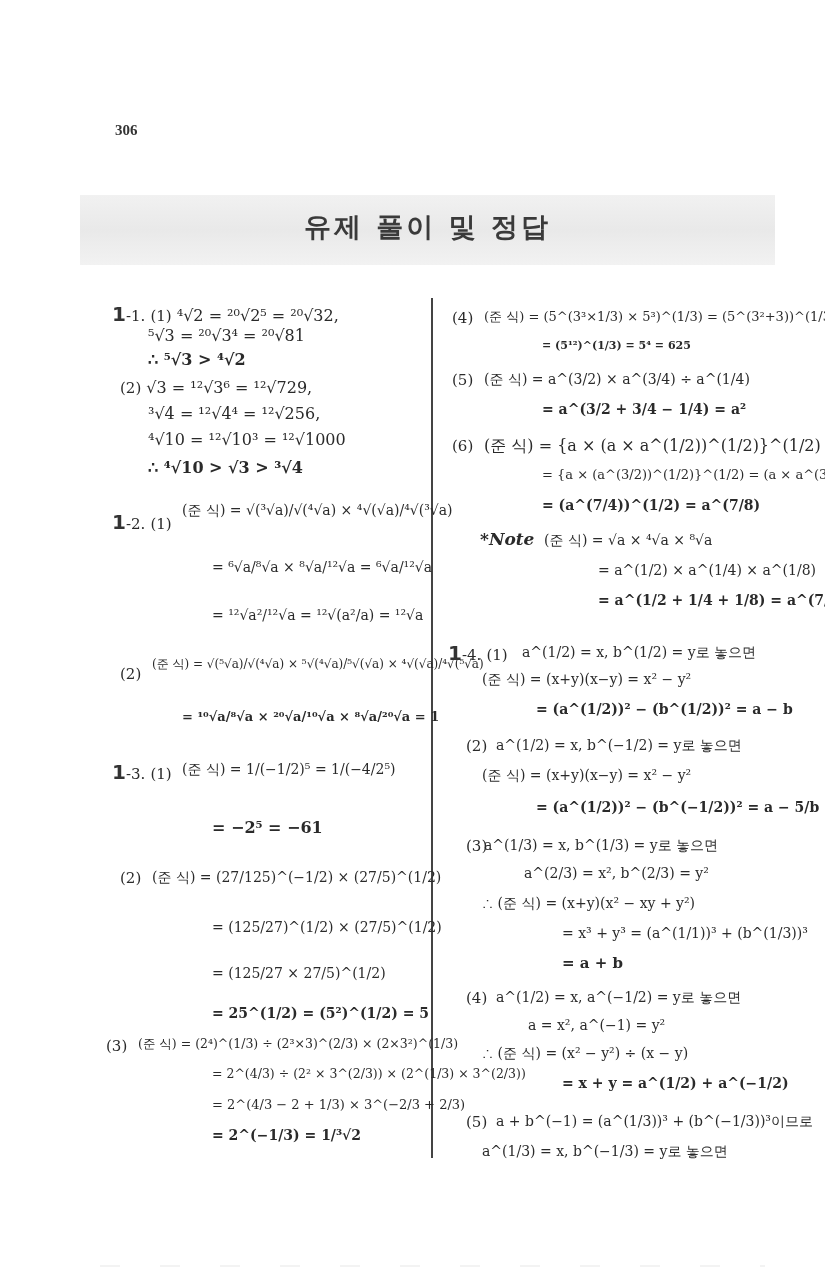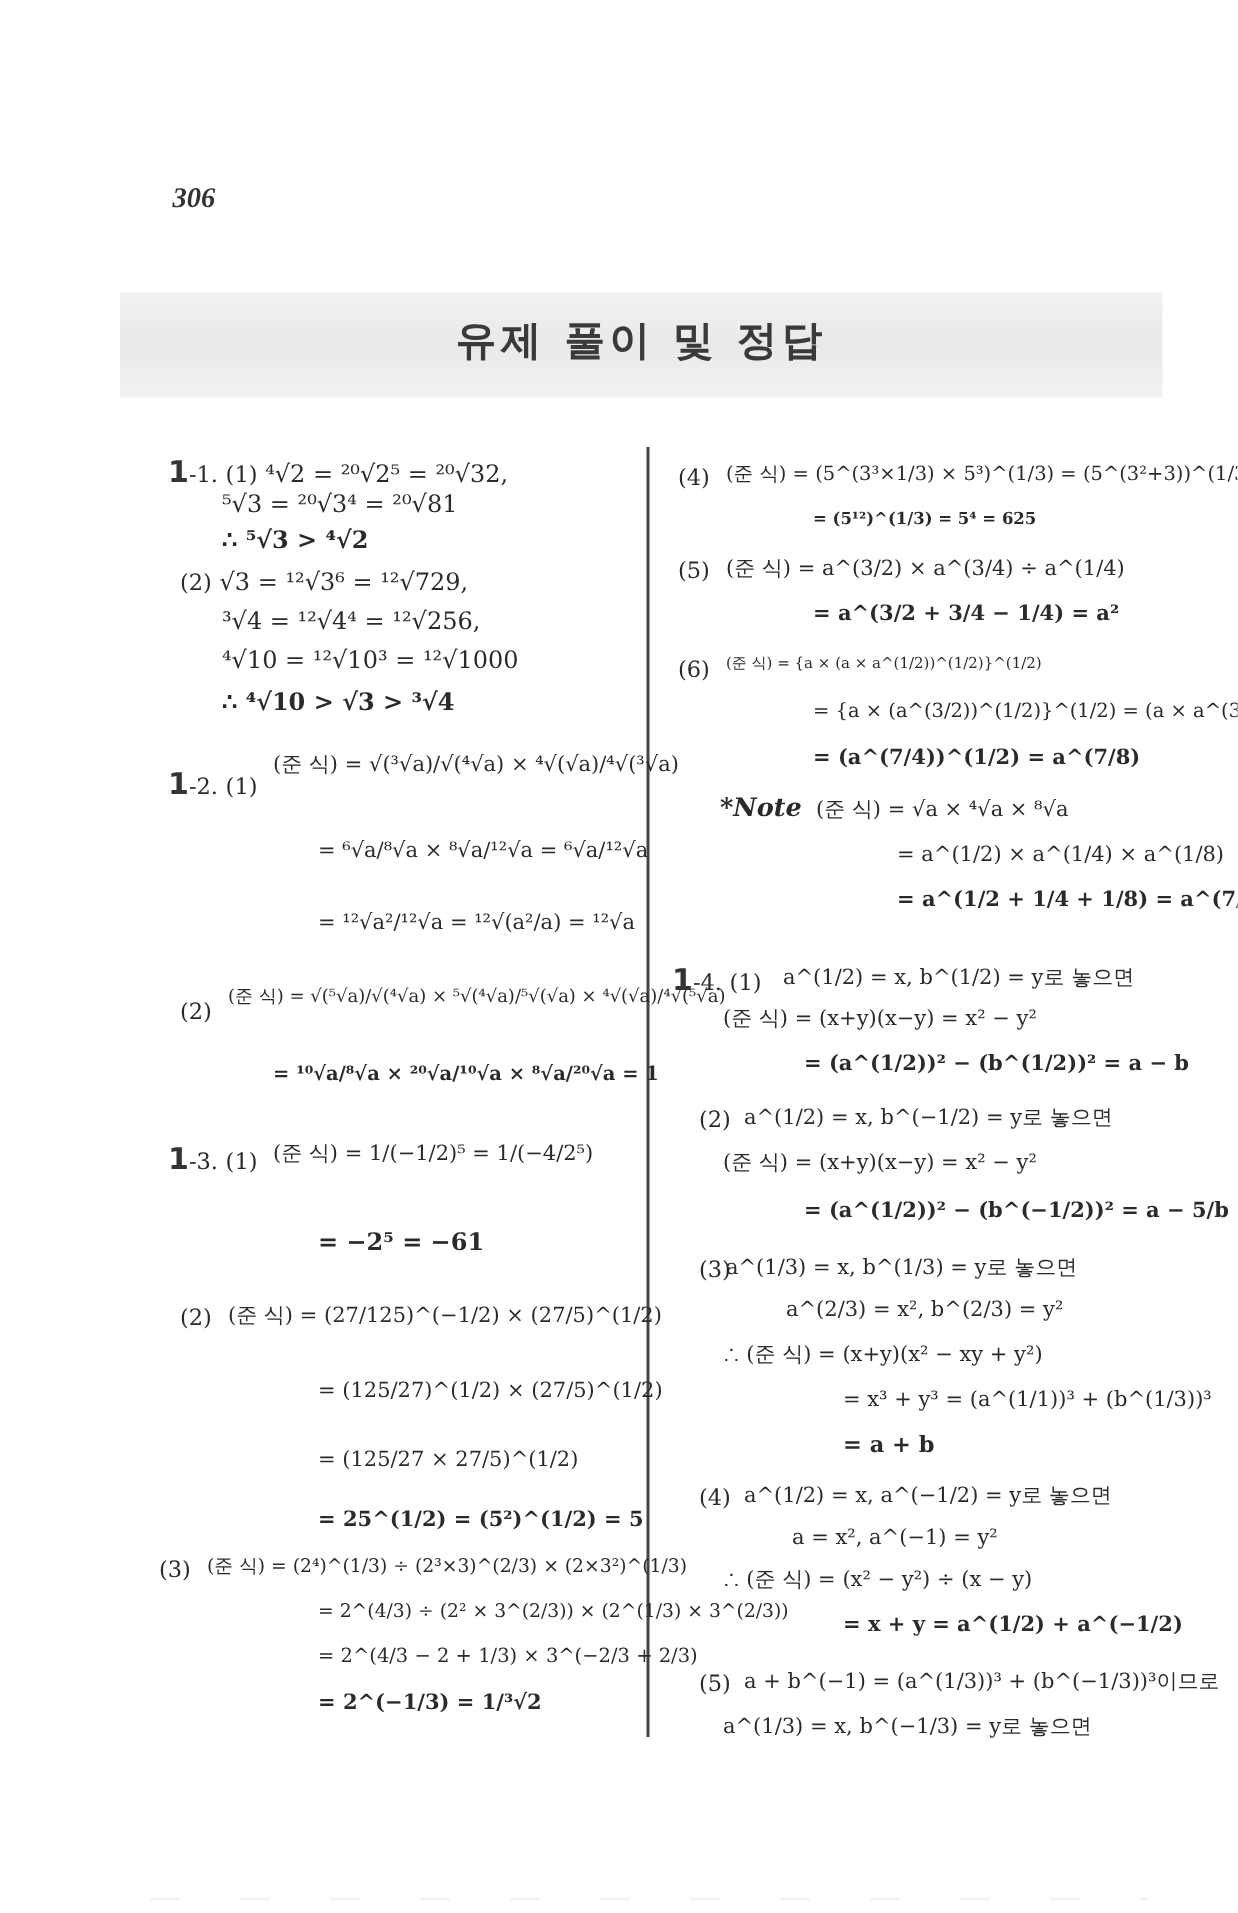--- a/index.html
+++ b/index.html
@@ -1,19 +1,19 @@
 <!DOCTYPE html>
 <html><head>
 <meta charset="utf-8">
 <style>
   html, body { margin:0; padding:0; background:#fff; }
   body { width:825px; height:1275px; position:relative; overflow:hidden;
          font-family:"DejaVu Serif", "Liberation Serif", serif; color:#2a2a2a; }
-  .page-number { position:absolute; left:115px; top:122px; font-size:19px; font-weight:bold;
-                 font-style:italic; color:#333; font-family:"Liberation Serif", serif; }
+  .page-number { position:absolute; left:115px; top:122px; font-size:15px; font-weight:bold;
+                 color:#333; font-family:"Liberation Serif", serif; }
   .title-band { position:absolute; left:80px; top:195px; width:695px; height:70px;
                 background:linear-gradient(180deg,#f1f1f1 0%,#e9e9e9 50%,#f2f2f2 100%); }
   .title { position:absolute; left:0; right:0; top:14px; text-align:center; font-size:27px;
            font-weight:bold; letter-spacing:3px; color:#3a3a3a; font-family:"DejaVu Sans", sans-serif; }
   .divider { position:absolute; left:431px; top:298px; width:1.5px; height:860px; background:#444; }
   .col { position:absolute; font-size:16px; line-height:1; }
   .col-left { left:112px; top:298px; width:312px; }
   .col-right { left:452px; top:298px; width:325px; }
   .line { position:absolute; white-space:nowrap; }
   .num { font-family:"DejaVu Sans", sans-serif; font-weight:bold; font-size:20px; color:#333; }
@@ -100,21 +100,21 @@
 
   <div class="line" style="left:0;top:74px">
     <span class="sub">(5)</span>
   </div>
   <div class="line" style="left:32px;top:74px;font-size:14px">(준 식) = a^(3/2) × a^(3/4) ÷ a^(1/4)</div>
   <div class="line b" style="left:90px;top:104px;font-size:14px">= a^(3/2 + 3/4 − 1/4) = a²</div>
 
   <div class="line" style="left:0;top:140px">
     <span class="sub">(6)</span>
   </div>
-  <div class="line" style="left:32px;top:140px;font-size:10px">(준 식) = {a × (a × a^(1/2))^(1/2)}^(1/2)</div>
+  <div class="line" style="left:32px;top:140px;font-size:16px">(준 식) = {a × (a × a^(1/2))^(1/2)}^(1/2)</div>
   <div class="line" style="left:90px;top:170px;font-size:13px">= {a × (a^(3/2))^(1/2)}^(1/2) = (a × a^(3/4))^(1/2)</div>
   <div class="line b" style="left:90px;top:200px;font-size:14px">= (a^(7/4))^(1/2) = a^(7/8)</div>
 
   <div class="line" style="left:28px;top:233px">
     <span class="note">*Note</span>
   </div>
   <div class="line" style="left:92px;top:235px;font-size:14px">(준 식) = √a × ⁴√a × ⁸√a</div>
   <div class="line" style="left:146px;top:265px;font-size:14px">= a^(1/2) × a^(1/4) × a^(1/8)</div>
   <div class="line b" style="left:146px;top:295px;font-size:14px">= a^(1/2 + 1/4 + 1/8) = a^(7/8)</div>
 

